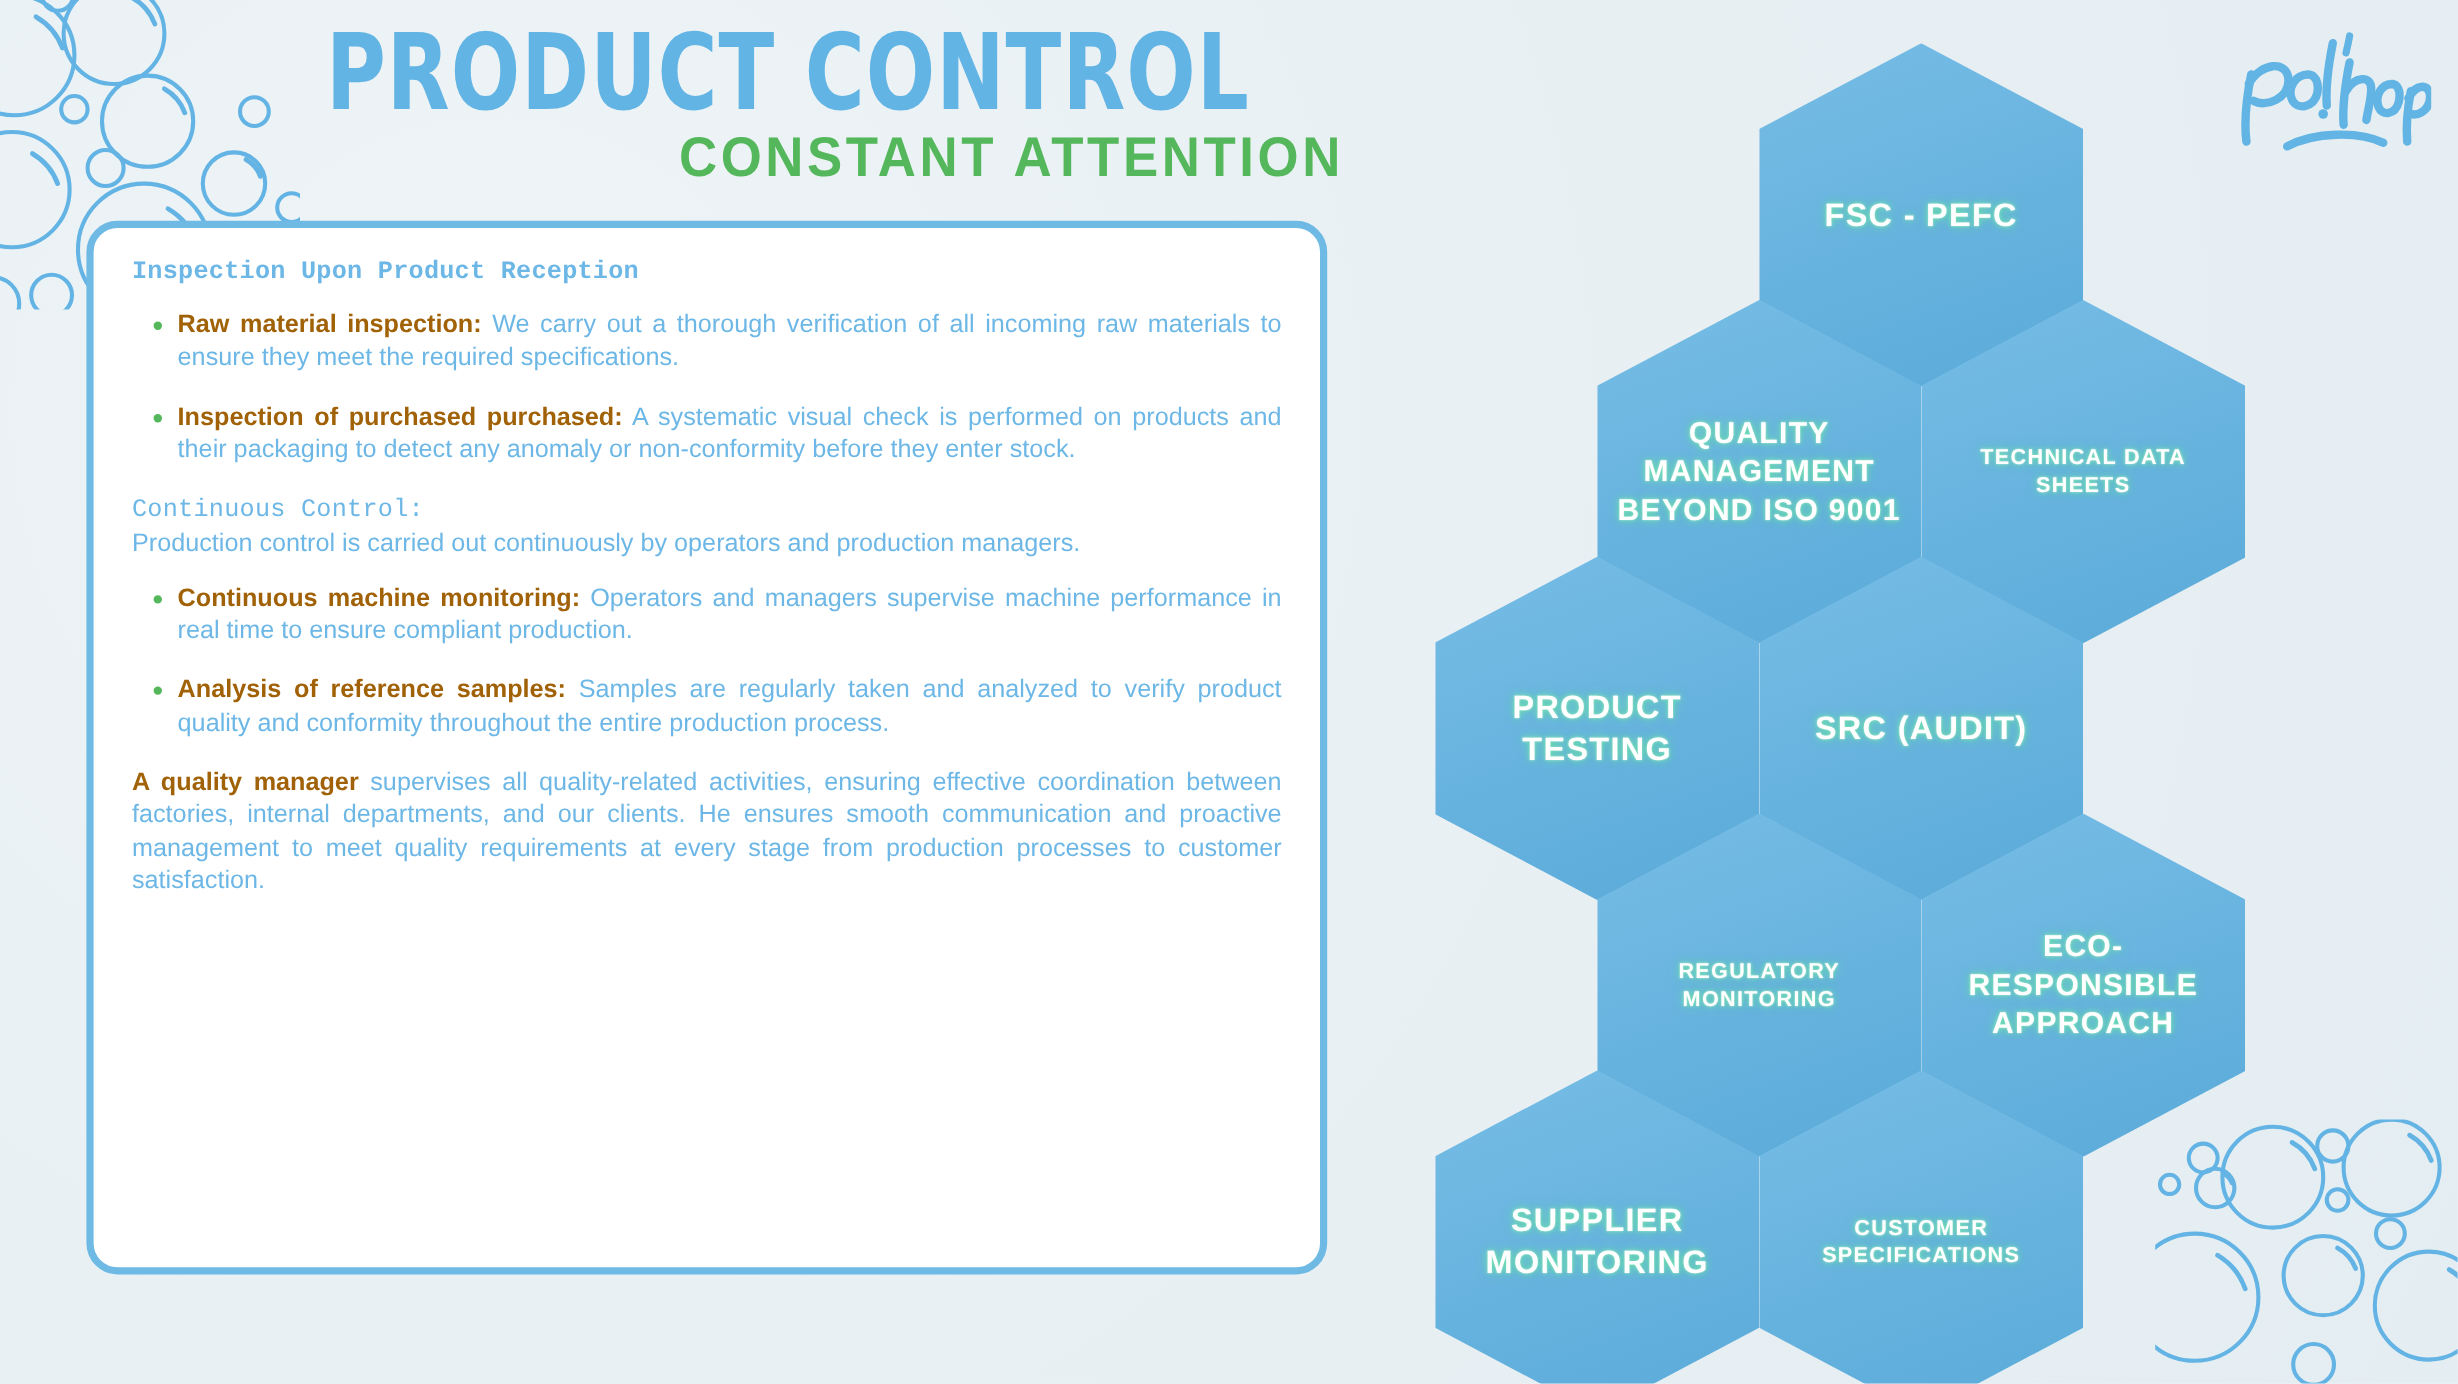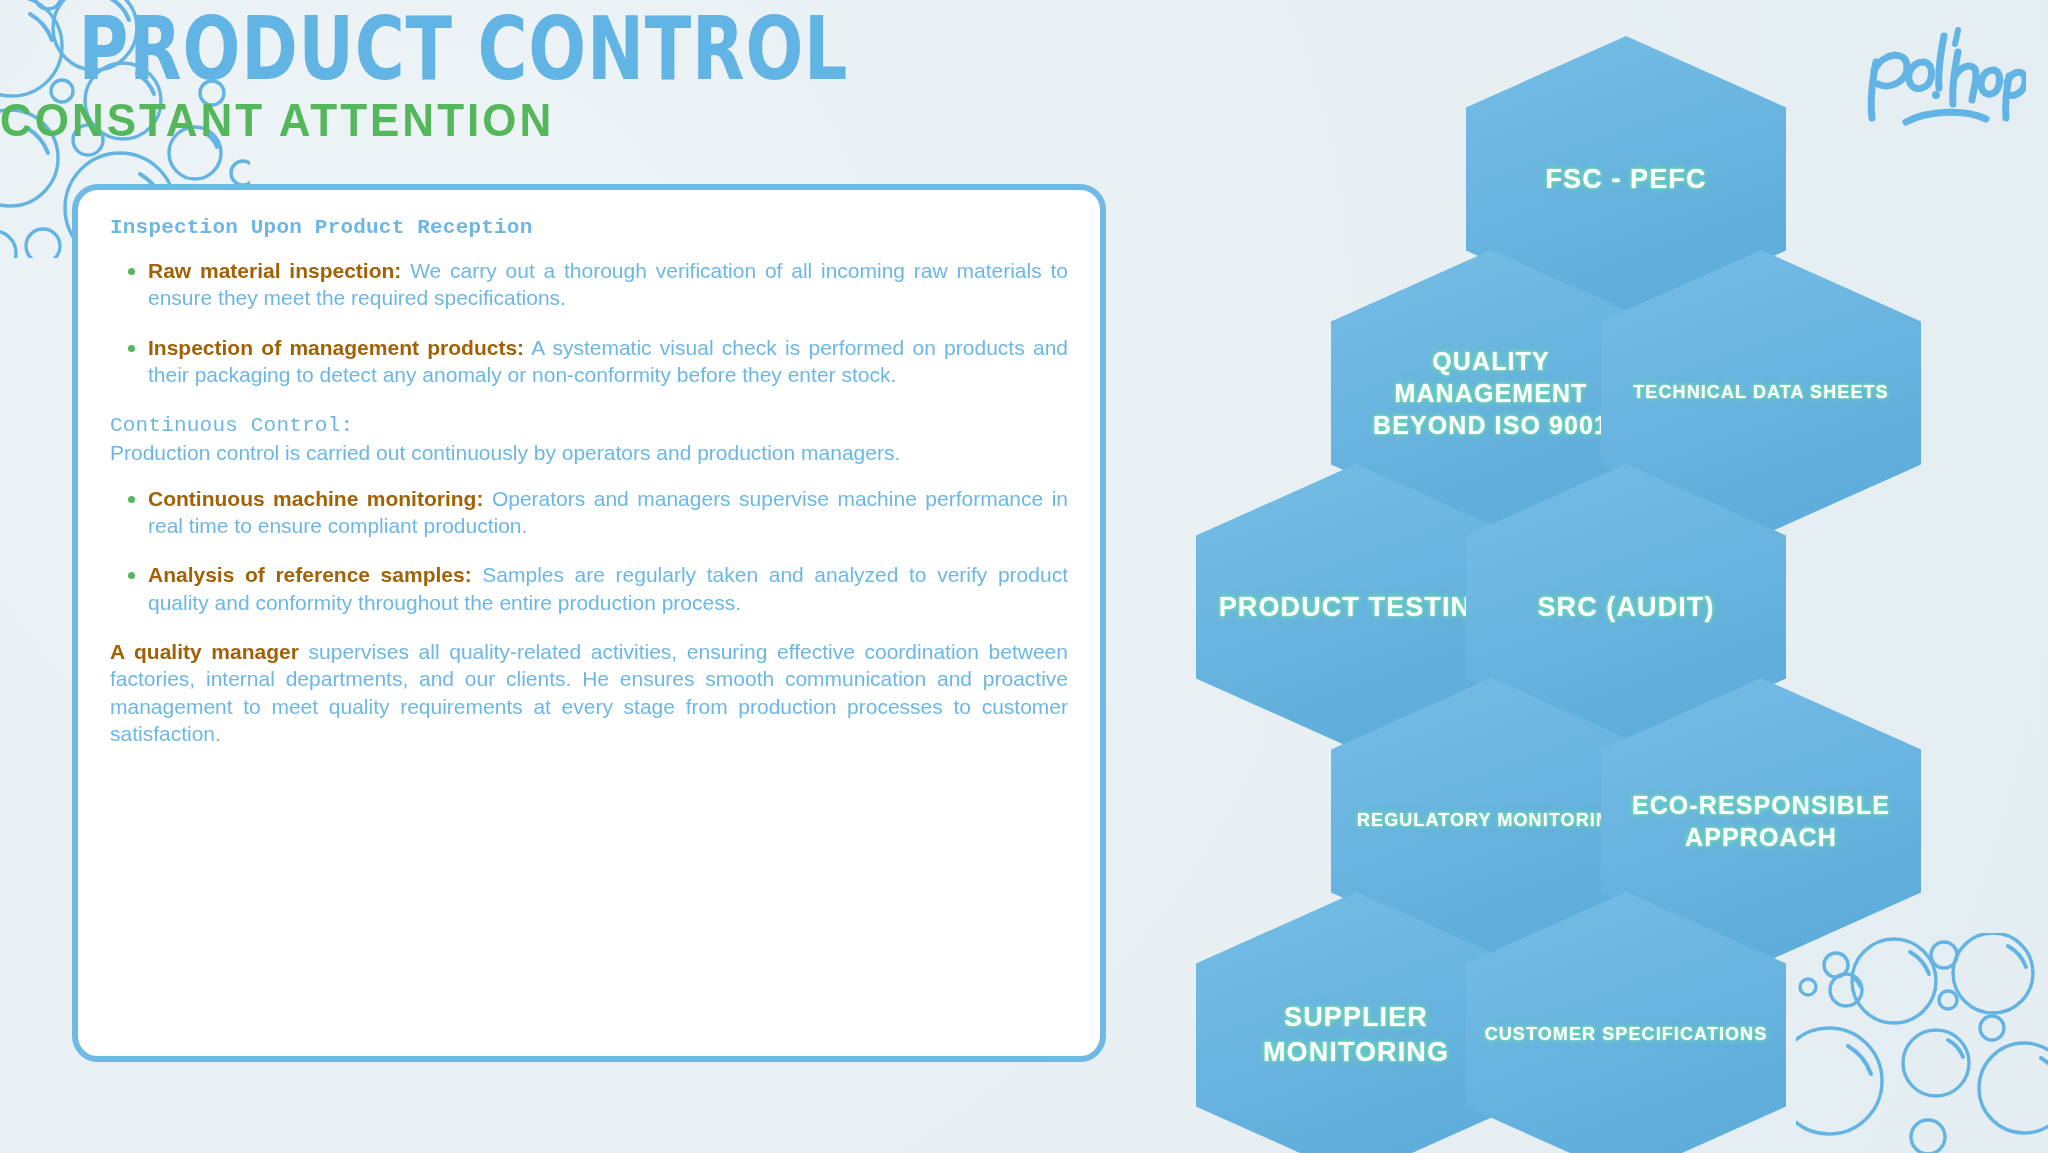--- a/index.html
+++ b/index.html
@@ -15,21 +15,21 @@
     position:absolute; inset:0;
     background:
       radial-gradient(circle at 20% 30%, #eef4f6 0%, #e7eff3 60%, #e4edf1 100%);
     z-index:0;
   }
   #bubbles-tl, #bubbles-br { position:absolute; z-index:1; pointer-events:none; }
   #bubbles-tl { left:-10px; top:-12px; }
   #bubbles-br { right:-8px; bottom:-10px; }
 
   
-  #header{ position:absolute; z-index:5; left:0; top:6px; width:1120px; text-align:left; }
+  #header{ position:absolute; z-index:5; left:0; top:18px; width:1120px; text-align:right; }
   #page-title{
     font-family:"Liberation Sans Narrow","DejaVu Sans Condensed","Liberation Sans",sans-serif;
     font-weight:700;
     font-size:88px;
     line-height:0.97;
     letter-spacing:1px;
     color:#62b4e4;
     transform:scaleX(0.86);
     transform-origin:center top;
   }
@@ -78,21 +78,21 @@
     position:absolute; left:18px; top:11px;
     width:7px; height:7px; border-radius:50%;
     background:#55b75b;
   }
   .lead{ color:#a16207; font-weight:700; }
 
   
   #hex-diagram{ position:absolute; z-index:4; left:1128px; top:28px; width:920px; height:1125px; }
   .hex{
     position:absolute;
-    width:320px; height:286px;
+    width:270px; height:286px;
     background:linear-gradient(160deg,#76bde6 0%, #5aaad9 100%);
     clip-path:polygon(50% 0%, 100% 25%, 100% 75%, 50% 100%, 0% 75%, 0% 25%);
     display:flex; align-items:center; justify-content:center;
     text-align:center;
   }
   .hex span{
     color:#ffffff;
     font-weight:700;
     font-size:27px;
     line-height:1.28;
@@ -191,21 +191,21 @@
 
 <div id="content-card">
 
   <div class="sec-title">Inspection Upon Product Reception</div>
 
   <ul class="bullets">
     <li>
       <span class="lead">Raw material inspection:</span><span> We carry out a thorough verification of all incoming raw materials to ensure they meet the required specifications.</span>
     </li>
     <li>
-      <span class="lead">Inspection of management products:</span><span> A systematic visual check is performed on products and their packaging to detect any anomaly or non-conformity before they enter stock.</span>
+      <span class="lead">Inspection of purchased purchased:</span><span> A systematic visual check is performed on products and their packaging to detect any anomaly or non-conformity before they enter stock.</span>
     </li>
   </ul>
 
   <div class="para">
     <span class="sec-title plain">Continuous Control:</span><br>
     <span>Production control is carried out continuously by operators and production managers.</span>
   </div>
 
 
   <ul class="bullets">

